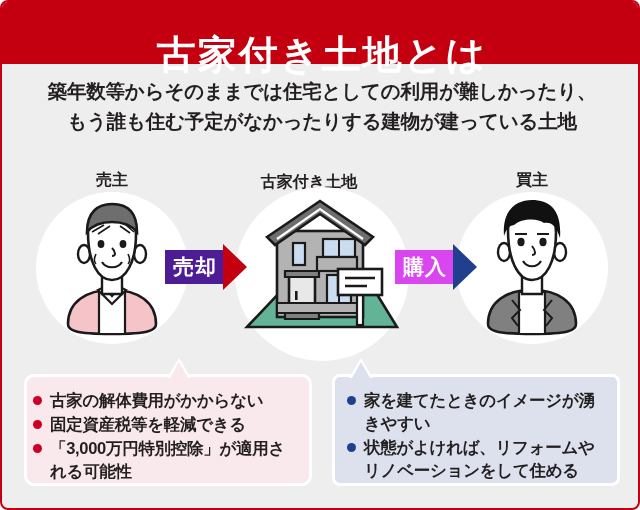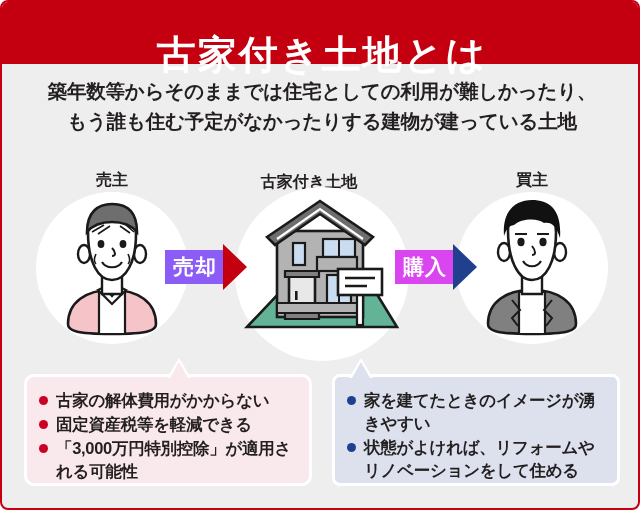--- a/index.html
+++ b/index.html
@@ -86,34 +86,34 @@
     border-bottom: 23px solid transparent;
   }
   .arrow-label {
     color: #ffffff;
     font-size: 21px;
     font-weight: bold;
     letter-spacing: 1px;
     white-space: nowrap;
   }
   #arrow-sell { left: 163px; top: 82px; }
-  #arrow-sell .arrow-body { background: #8b5cf6; }
+  #arrow-sell .arrow-body { background: #4c1d95; }
   #arrow-sell .arrow-head { border-left: 24px solid #c40010; }
   #arrow-buy  { left: 393px; top: 82px; }
   #arrow-buy  .arrow-body { background: #d946ef; }
   #arrow-buy  .arrow-head { border-left: 24px solid #20408f; }
 
   
   .box {
     position: absolute;
     border-radius: 10px;
     border: 3px solid #ffffff;
     padding: 12px 14px 12px 12px;
   }
-  #box-seller { left: 22px;  top: 372px; width: 288px; height: 112px; background: #fae9ec; }
+  #box-seller { left: 22px;  top: 372px; width: 288px; height: 112px; background: #fae9ec; padding-left: 6px; }
   #box-buyer  { left: 330px; top: 372px; width: 288px; height: 112px; background: #dce1ed; border-radius: 8px; }
 
   .pointer {
     position: absolute;
     width: 0; height: 0;
     border-left: 12px solid transparent;
     border-right: 12px solid transparent;
     top: -19px;
   }
   #pointer-seller { left: 140px; border-bottom: 20px solid #ffffff; }

